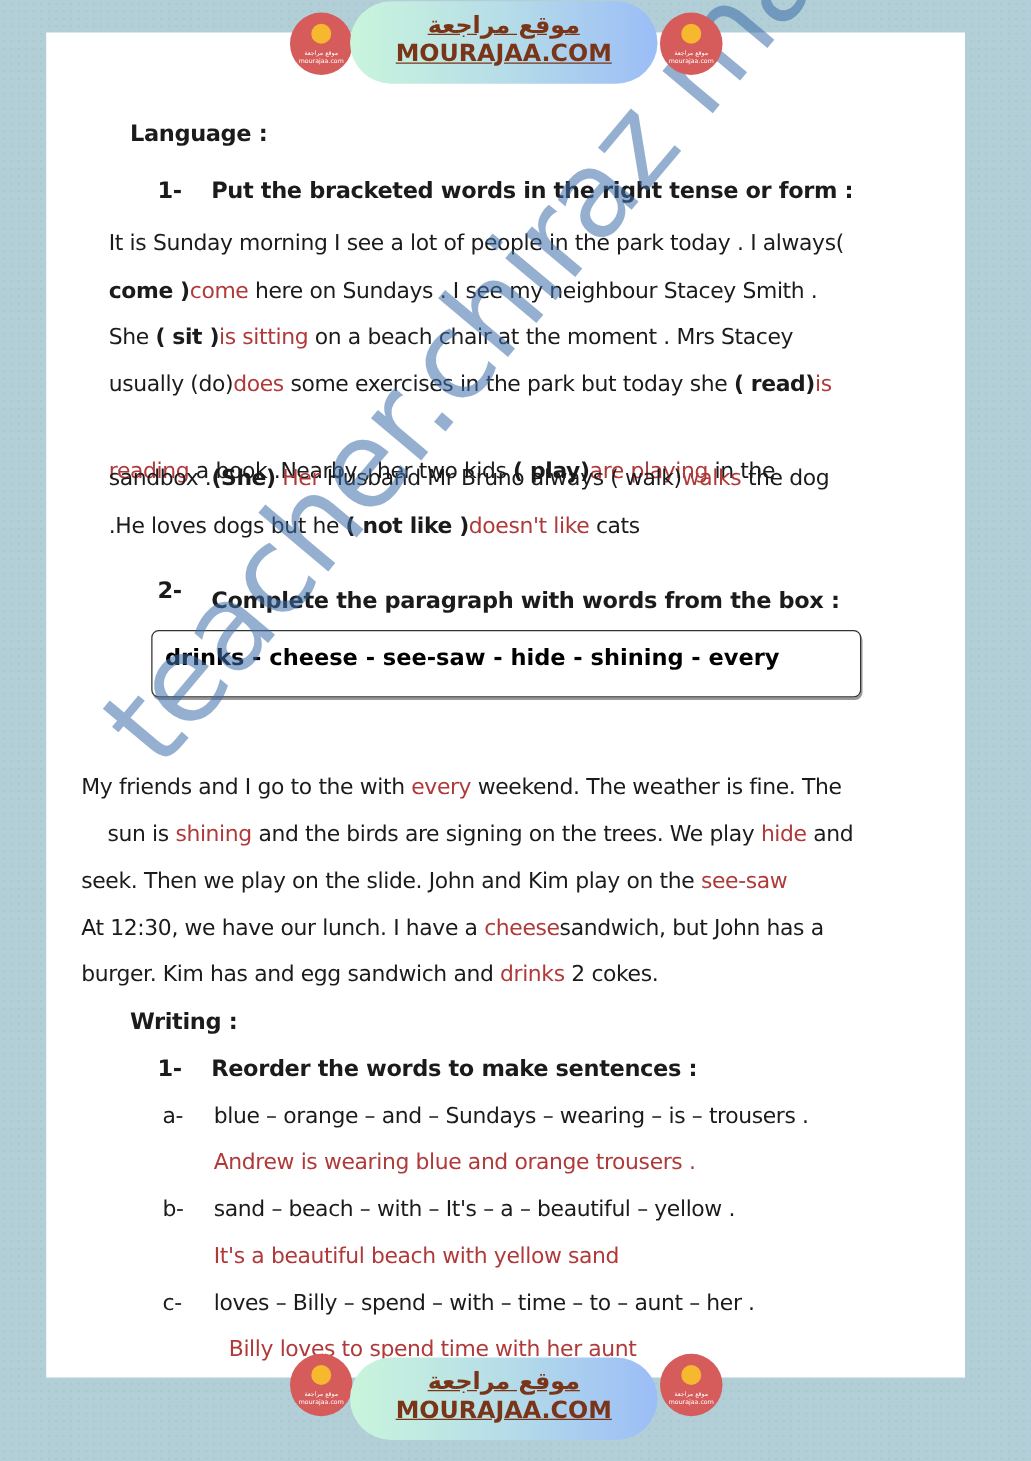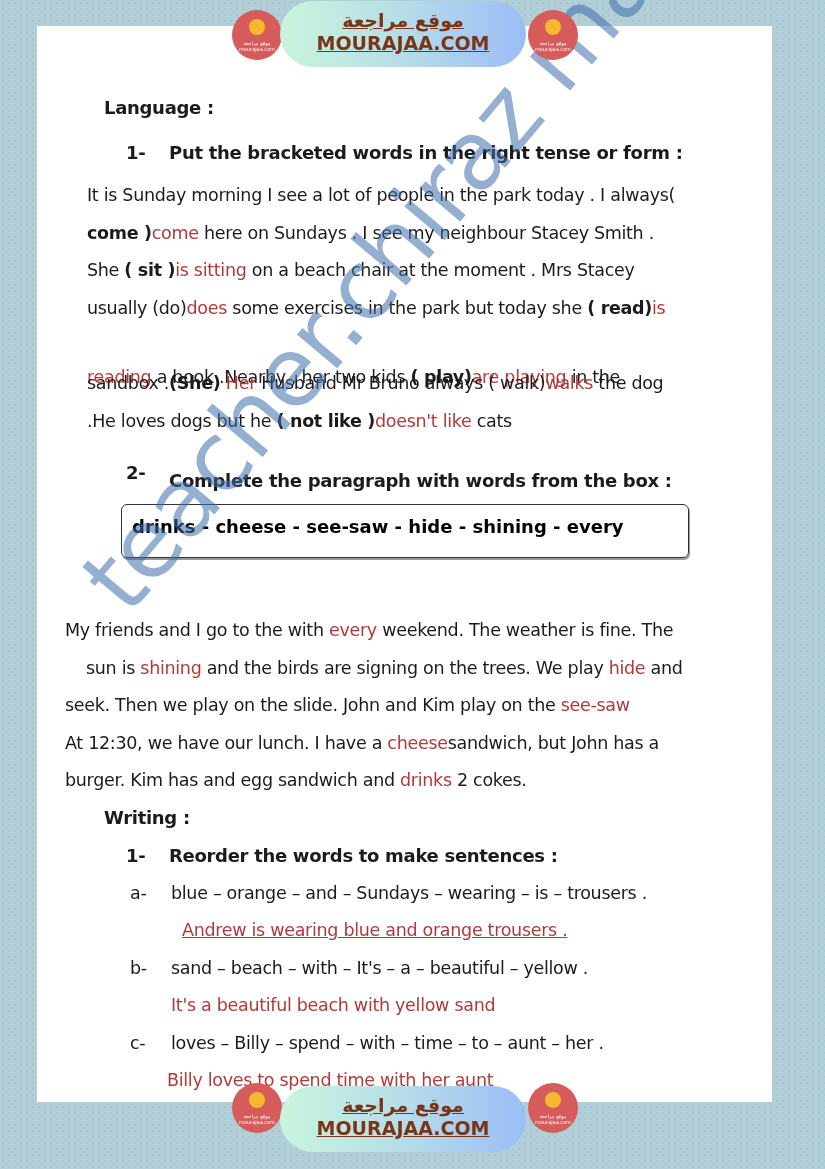--- a/index.html
+++ b/index.html
@@ -59,27 +59,27 @@
     <div class="txt" style="left: 65px; top: 732.8px;"><span>At 12:30, we have our lunch. I have a </span><span class="ans">cheese</span><span>sandwich, but John has a</span></div>
     <div class="txt" style="left: 65px; top: 770.4px;"><span>burger. Kim has and egg sandwich and </span><span class="ans">drinks</span><span> 2 cokes.</span></div>
   </div>
 
 <div class="txt h" style="left:65px;top:807px;">Writing :</div>
 <div class="txt h" style="left:87px;top:845px;">1-</div>
 <div class="txt h" style="left:130px;top:845px;">Reorder the words to make sentences :</div>
 
 <div class="txt" style="left:130px;top:883px;">a-</div>
 <div class="txt" style="left:171px;top:883px;">blue – orange – and – Sundays – wearing – is – trousers .</div>
-<div class="txt ans" style="left:182px;top:920px;text-decoration:underline;">Andrew is wearing blue and orange trousers .</div>
+<div class="txt ans" style="left:171px;top:920px;">Andrew is wearing blue and orange trousers .</div>
 <div class="txt" style="left:130px;top:958px;">b-</div>
 <div class="txt" style="left:171px;top:958px;">sand – beach – with – It's – a – beautiful – yellow .</div>
 <div class="txt ans" style="left:171px;top:995px;">It's a beautiful beach with yellow sand</div>
 <div class="txt" style="left:130px;top:1033px;">c-</div>
 <div class="txt" style="left:171px;top:1033px;">loves – Billy – spend – with – time – to – aunt – her .</div>
-<div class="txt ans" style="left:167px;top:1070px;">Billy loves to spend time with her aunt</div>
+<div class="txt ans" style="left:183px;top:1070px;">Billy loves to spend time with her aunt</div>
 
 <div class="wm">teacher.chiraz made</div>
 
 <div class="logo" style="left:232px;top:10px;">
   <div class="sun"></div>
   <div class="cap"><span>موقع مراجعة</span><br><span>mourajaa.com</span></div>
 </div>
 <div class="banner" style="top:1px;">
   <div class="ar">موقع مراجعة</div>
   <div class="en">MOURAJAA.COM</div>

